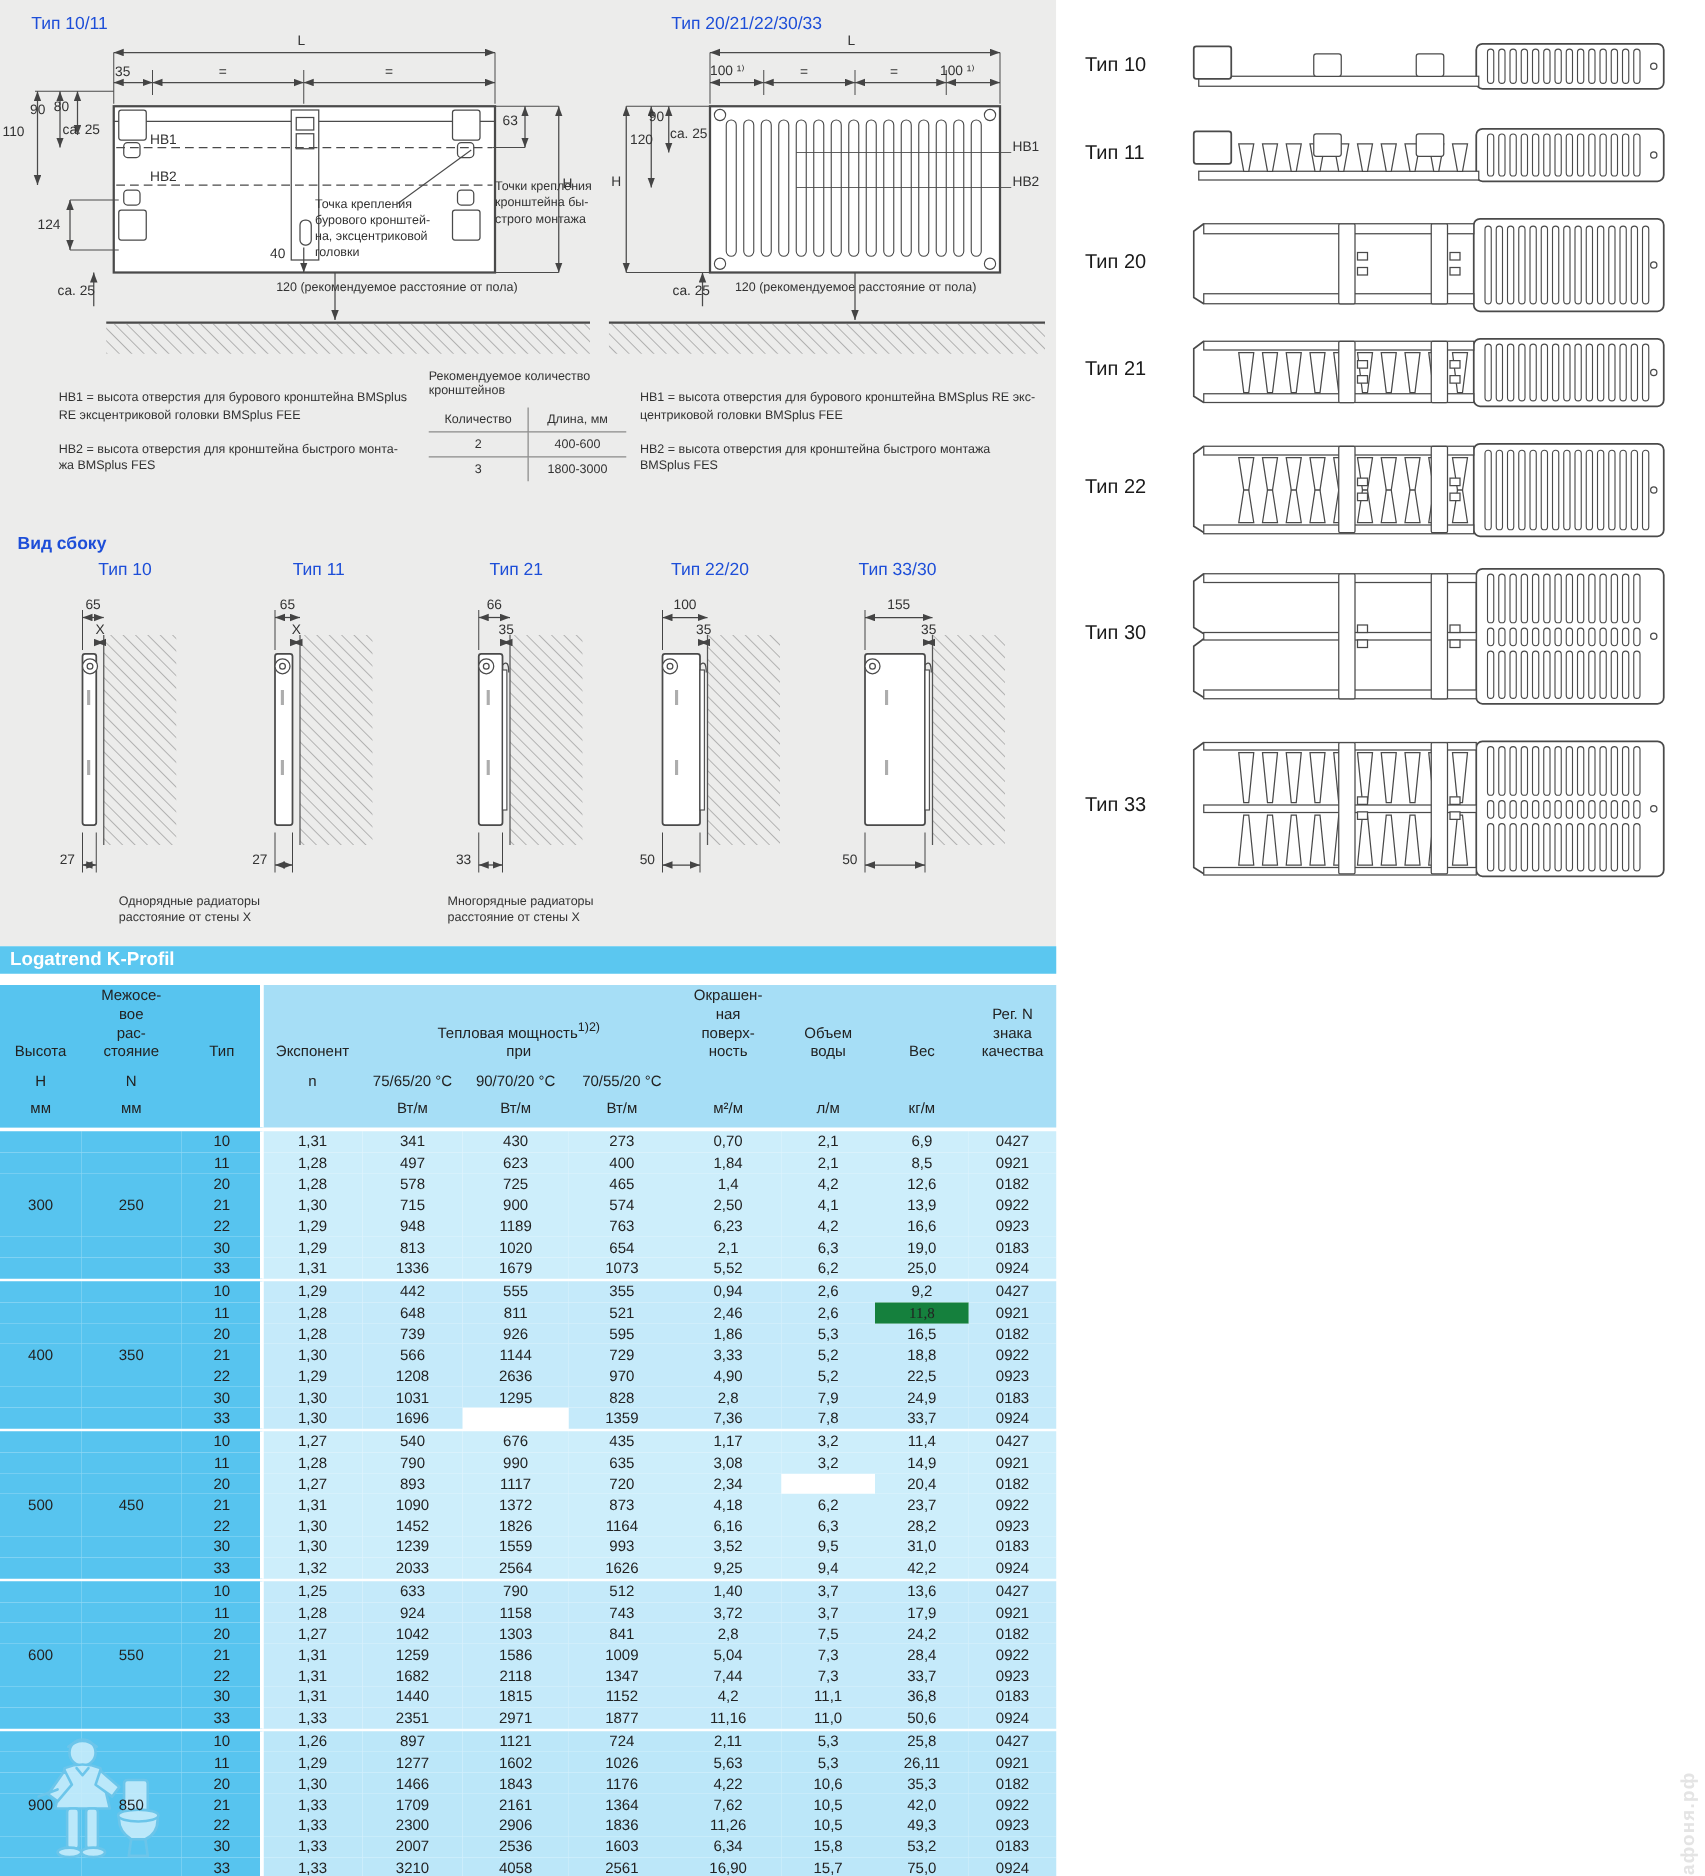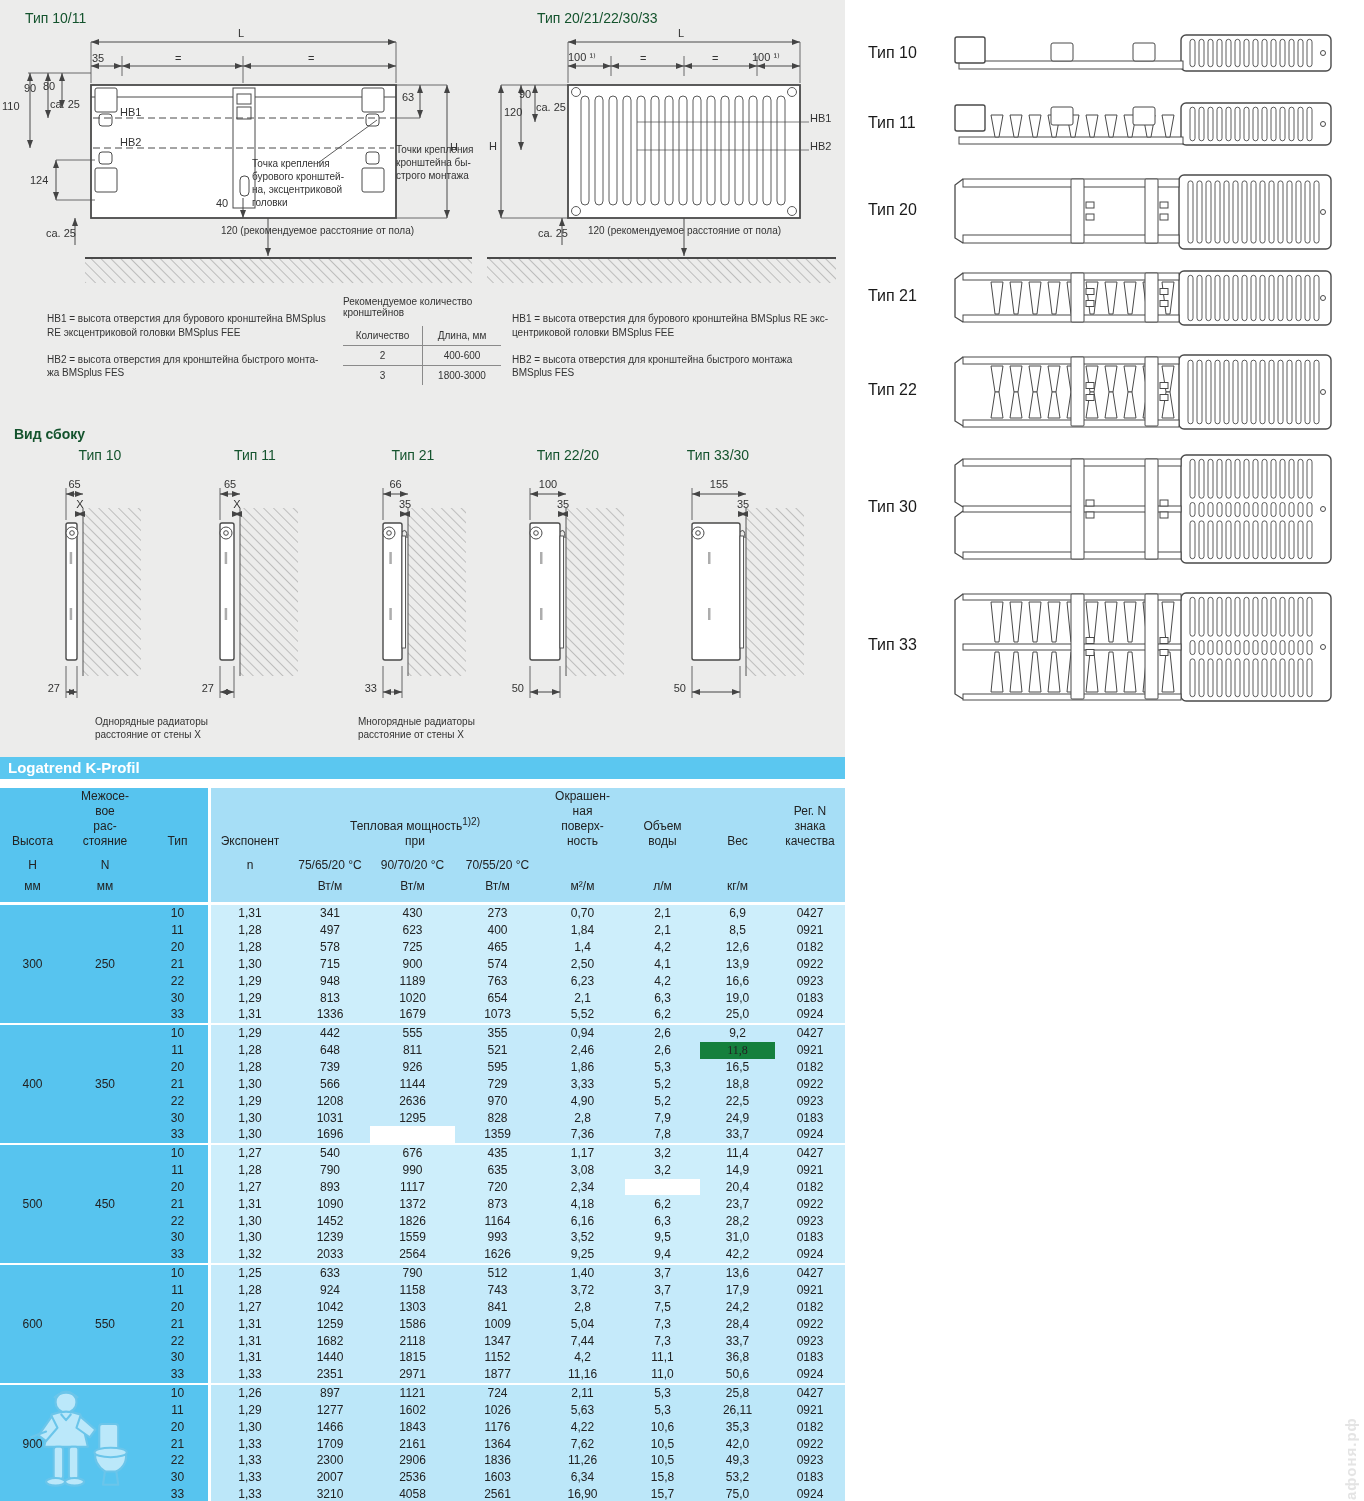--- a/index.html
+++ b/index.html
@@ -1,21 +1,21 @@
 <!DOCTYPE html>
 <html><head>
 <meta charset="utf-8">
 <style>
   html,body{margin:0;padding:0;background:#fff;}
   .page{position:relative;width:1364px;height:1501px;background:#fff;overflow:hidden;
         font-family:"Liberation Sans","DejaVu Sans",sans-serif;color:#222;}
   .gray{position:absolute;left:0;top:0;width:845px;height:757px;background:var(--panel-bg,#ececeb);}
   .art{position:absolute;}
   .lbl{position:absolute;font-size:11px;color:#333;white-space:pre-line;line-height:1.22;}
-  .ttl{font-size:14px;color:#14532d;}
+  .ttl{font-size:14px;color:#1d4ed8;}
   .b{font-weight:bold;}
   .note{font-size:10px;line-height:1.3;}
   .ctr{text-align:center;}
   .fnblock{position:absolute;font-size:10px;line-height:1.34;color:#333;white-space:pre-line;}
   .btab{position:absolute;font-size:10px;color:#333;}
   .btab .tt{white-space:pre-line;margin-bottom:8px;}
   .btab .gridt{display:grid;grid-template-columns:80px 78px;}
   .btab .cell{padding:4px 2px;text-align:center;}
   .btab .cv{border-right:1px solid #8a8a8a;}
   .btab .hb{border-bottom:1px solid #8a8a8a;}
@@ -1153,20 +1153,21 @@
         <div class="tc" style="background: rgb(87, 196, 239);">33</div>
         <div class="tc" style="background: rgb(188, 231, 249);">1,33</div>
         <div class="tc" style="background: rgb(188, 231, 249);">3210</div>
         <div class="tc" style="background: rgb(188, 231, 249);">4058</div>
         <div class="tc" style="background: rgb(188, 231, 249);">2561</div>
         <div class="tc" style="background: rgb(188, 231, 249);">16,90</div>
         <div class="tc" style="background: rgb(188, 231, 249);">15,7</div>
         <div class="tc" style="background: rgb(188, 231, 249);">75,0</div>
         <div class="tc" style="background: rgb(188, 231, 249);">0924</div>
         <span class="gval" style="left: 0px; width: 65px;">900</span>
+        <span class="gval" style="left: 65px; width: 80px;">850</span>
         <div class="vline"></div>
       </div>
     </div>
 
   <svg class="plumber" style="left:10px;top:1386px;width:150px;height:112px" viewBox="0 0 150 118">
     <g stroke="#6fc6ea" stroke-width="2.2" fill="#cdeffc" stroke-linejoin="round" stroke-linecap="round" opacity="0.85">
       <circle cx="55" cy="17" r="11"></circle>
       <path d="M43 12 q12 -10 24 0" fill="none"></path>
       <path d="M40 30 q15 -6 30 0 l8 34 -46 0 z"></path>
       <path d="M50 30 l5 6 5 -6" fill="none"></path>

